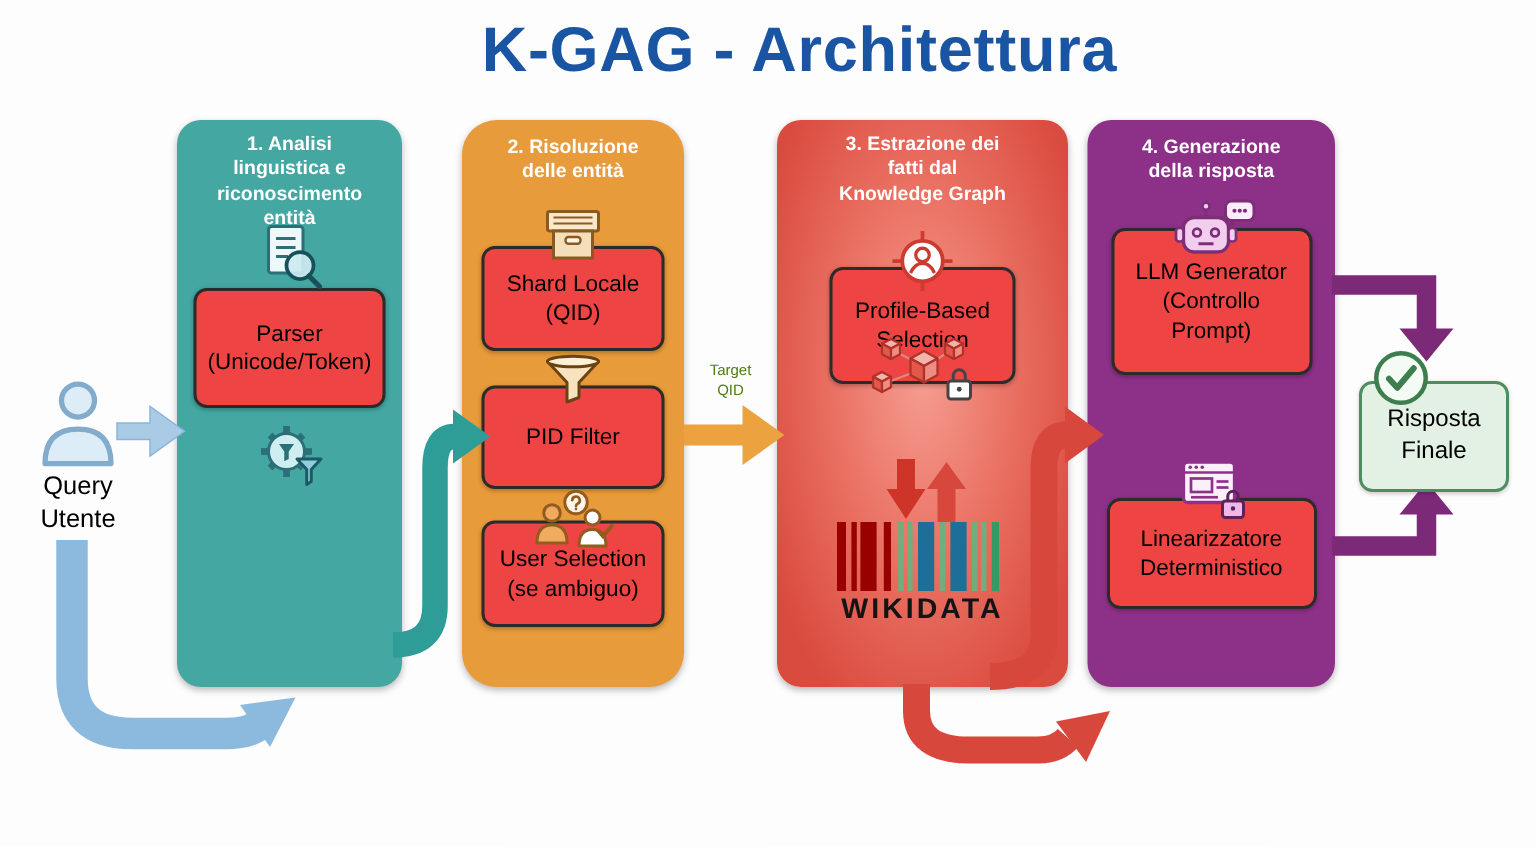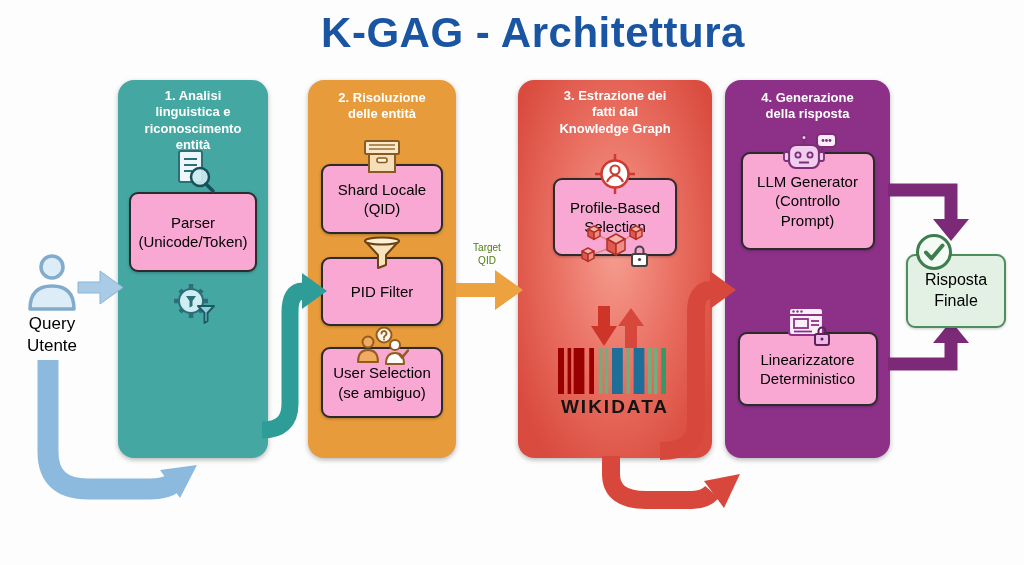--- a/index.html
+++ b/index.html
@@ -13,26 +13,26 @@
   }
   .panel{
     position:absolute;top:80px;height:378px;border-radius:16px;
     box-shadow:0 2px 5px rgba(0,0,0,.28);
   }
   .panel-header{
     position:absolute;top:8px;left:0;width:100%;text-align:center;
     color:#ffffff;font-weight:bold;font-size:13px;line-height:1.25;white-space:pre-line;
   }
   .p1{left:118px;width:150px;background:#44a7a2;}
-  .p2{left:308px;width:148px;background:#e89b3a;}
+  .p2{left:308px;width:148px;background:#e89b3a;border-radius:23px;}
   .p3{left:518px;width:150px;background:radial-gradient(ellipse at 50% 45%, #f59d90 0%, #e96f61 45%, #d94b3e 85%);padding-left:44px;}
   .p4{left:725px;width:165px;background:#8d3188;}
   .wbox{
     position:absolute;left:50%;transform:translateX(-50%);
-    background:#f9a8d4;border:2px solid #2b2b2b;border-radius:9px;
+    background:#ef4444;border:2px solid #2b2b2b;border-radius:9px;
     color:#000;font-size:15px;line-height:1.28;text-align:center;white-space:pre-line;
     display:flex;align-items:center;justify-content:center;
     box-shadow:0 1px 3px rgba(0,0,0,.25);z-index:2;
   }
   .icon{position:absolute;left:50%;transform:translateX(-50%);z-index:3;}
   .facts-label{
     position:absolute;left:50%;transform:translateX(-50%);width:146px;
     text-align:center;color:#0d0d0d;font-size:15px;line-height:1.3;white-space:pre-line;z-index:2;
   }
   .wikidata-text{

